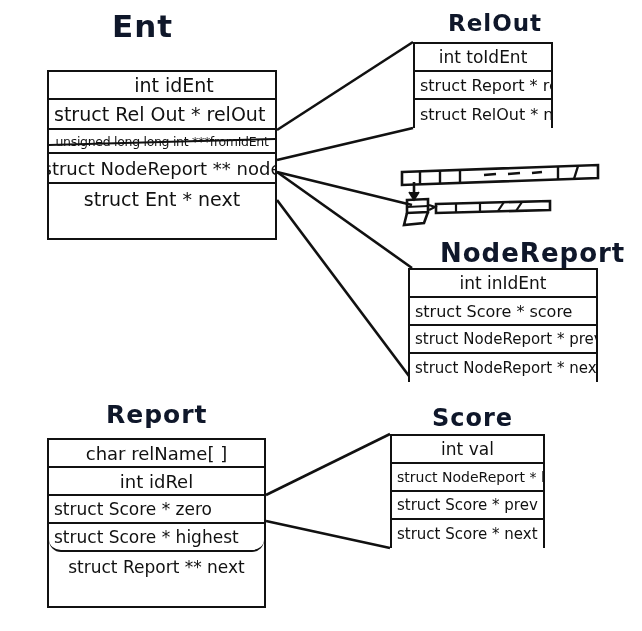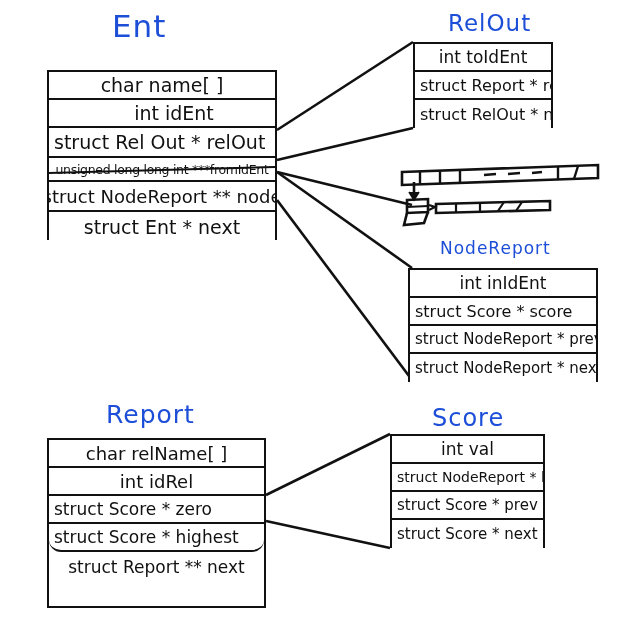--- a/index.html
+++ b/index.html
@@ -18,25 +18,25 @@
   
   .struct-box {
     position: absolute;
     border: 2.5px solid #111;
     box-sizing: border-box;
     background: transparent;
     z-index: 3;
   }
   .struct-title {
     position: absolute;
-    color: #1d4ed8;
+    color: #0f172a;
     white-space: nowrap;
     letter-spacing: 1px;
     z-index: 4;
-    font-weight: 400;
+    font-weight: 700;
   }
   .field-row {
     box-sizing: border-box;
     border-bottom: 2.5px solid #111;
     display: flex;
     align-items: center;
     justify-content: center;
     color: #111;
     white-space: nowrap;
     overflow: hidden;
@@ -122,36 +122,35 @@
 
     <path d="M38 52 L152 49 L152 58 L38 61 Z" fill="none" stroke="#111" stroke-width="2.6"></path>
     <line x1="58" y1="51" x2="58" y2="60" stroke="#111" stroke-width="2.2"></line>
     <line x1="82" y1="51" x2="82" y2="60" stroke="#111" stroke-width="2.2"></line>
     <line x1="106" y1="50" x2="100" y2="59" stroke="#111" stroke-width="2.2"></line>
     <line x1="124" y1="50" x2="118" y2="59" stroke="#111" stroke-width="2.2"></line>
   </svg>
 
   <div class="struct-title" style="left:112px; top:8px; font-size:31px;">Ent</div>
   <div class="struct-box" style="left:47px; top:70px; width:230px; height:170px;">
-    <div class="field-row" style="height:28px; font-size:19px;">char  name[ ]</div>
     <div class="field-row" style="height:28px; font-size:19px;padding-left:24px;">int   idEnt</div>
     <div class="field-row left" style="height:30px; font-size:19px;">struct Rel Out * relOut</div>
     <div class="field-row tight strike" style="height:24px; font-size:12.5px;">unsigned long long int ***fromIdEnt</div>
     <div class="field-row" style="height:30px; font-size:18px;">struct NodeReport ** node</div>
     <div class="field-row" style="height:30px; font-size:19px;">struct  Ent * next</div>
   </div>
 
   <div class="struct-title" style="left:448px; top:10px; font-size:23px;">RelOut</div>
   <div class="struct-box" style="left:413px; top:42px; width:140px; height:86px;">
     <div class="field-row" style="height:28px; font-size:17px;">int  toIdEnt</div>
     <div class="field-row left" style="height:28px; font-size:16px;">struct Report * rel</div>
     <div class="field-row left" style="height:28px; font-size:16px;">struct RelOut * next</div>
   </div>
 
-  <div class="struct-title" style="left:440px; top:238px; font-size:17px;">NodeReport</div>
+  <div class="struct-title" style="left:440px; top:238px; font-size:26px;">NodeReport</div>
   <div class="struct-box" style="left:408px; top:268px; width:190px; height:114px;">
     <div class="field-row" style="height:28px; font-size:17px;">int   inIdEnt</div>
     <div class="field-row left" style="height:28px; font-size:16px;">struct  Score * score</div>
     <div class="field-row left" style="height:28px; font-size:15px;">struct  NodeReport * prev</div>
     <div class="field-row left" style="height:28px; font-size:15px;">struct  NodeReport * next</div>
   </div>
 
   <div class="struct-title" style="left:106px; top:400px; font-size:25px;">Report</div>
   <div class="struct-box" style="left:47px; top:438px; width:219px; height:170px;">
     <div class="field-row" style="height:28px; font-size:18px;">char relName[ ]</div>

